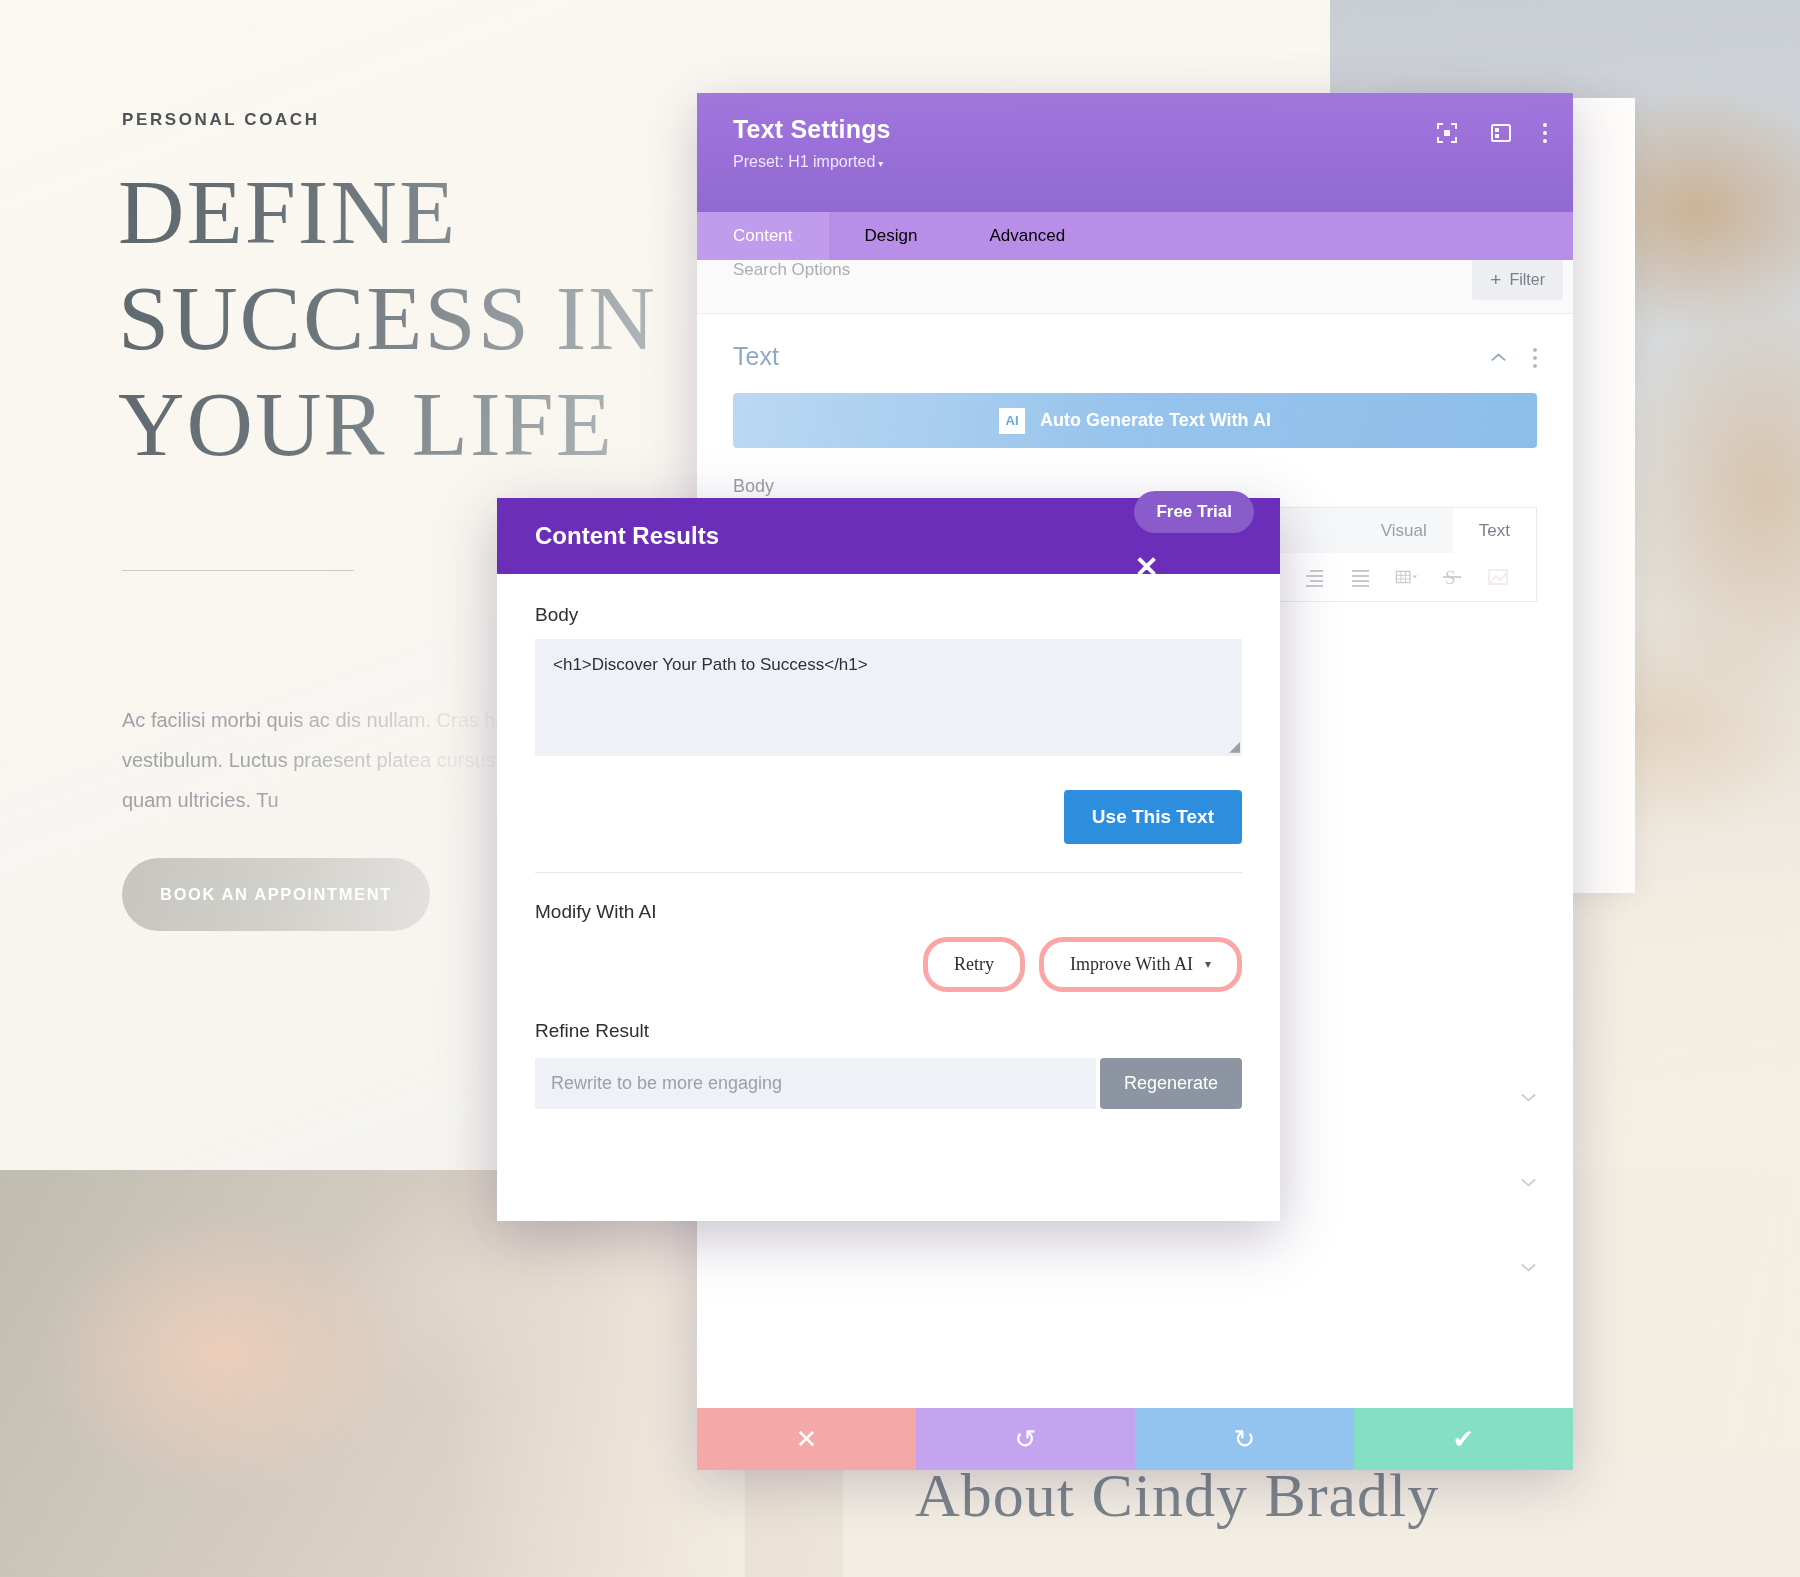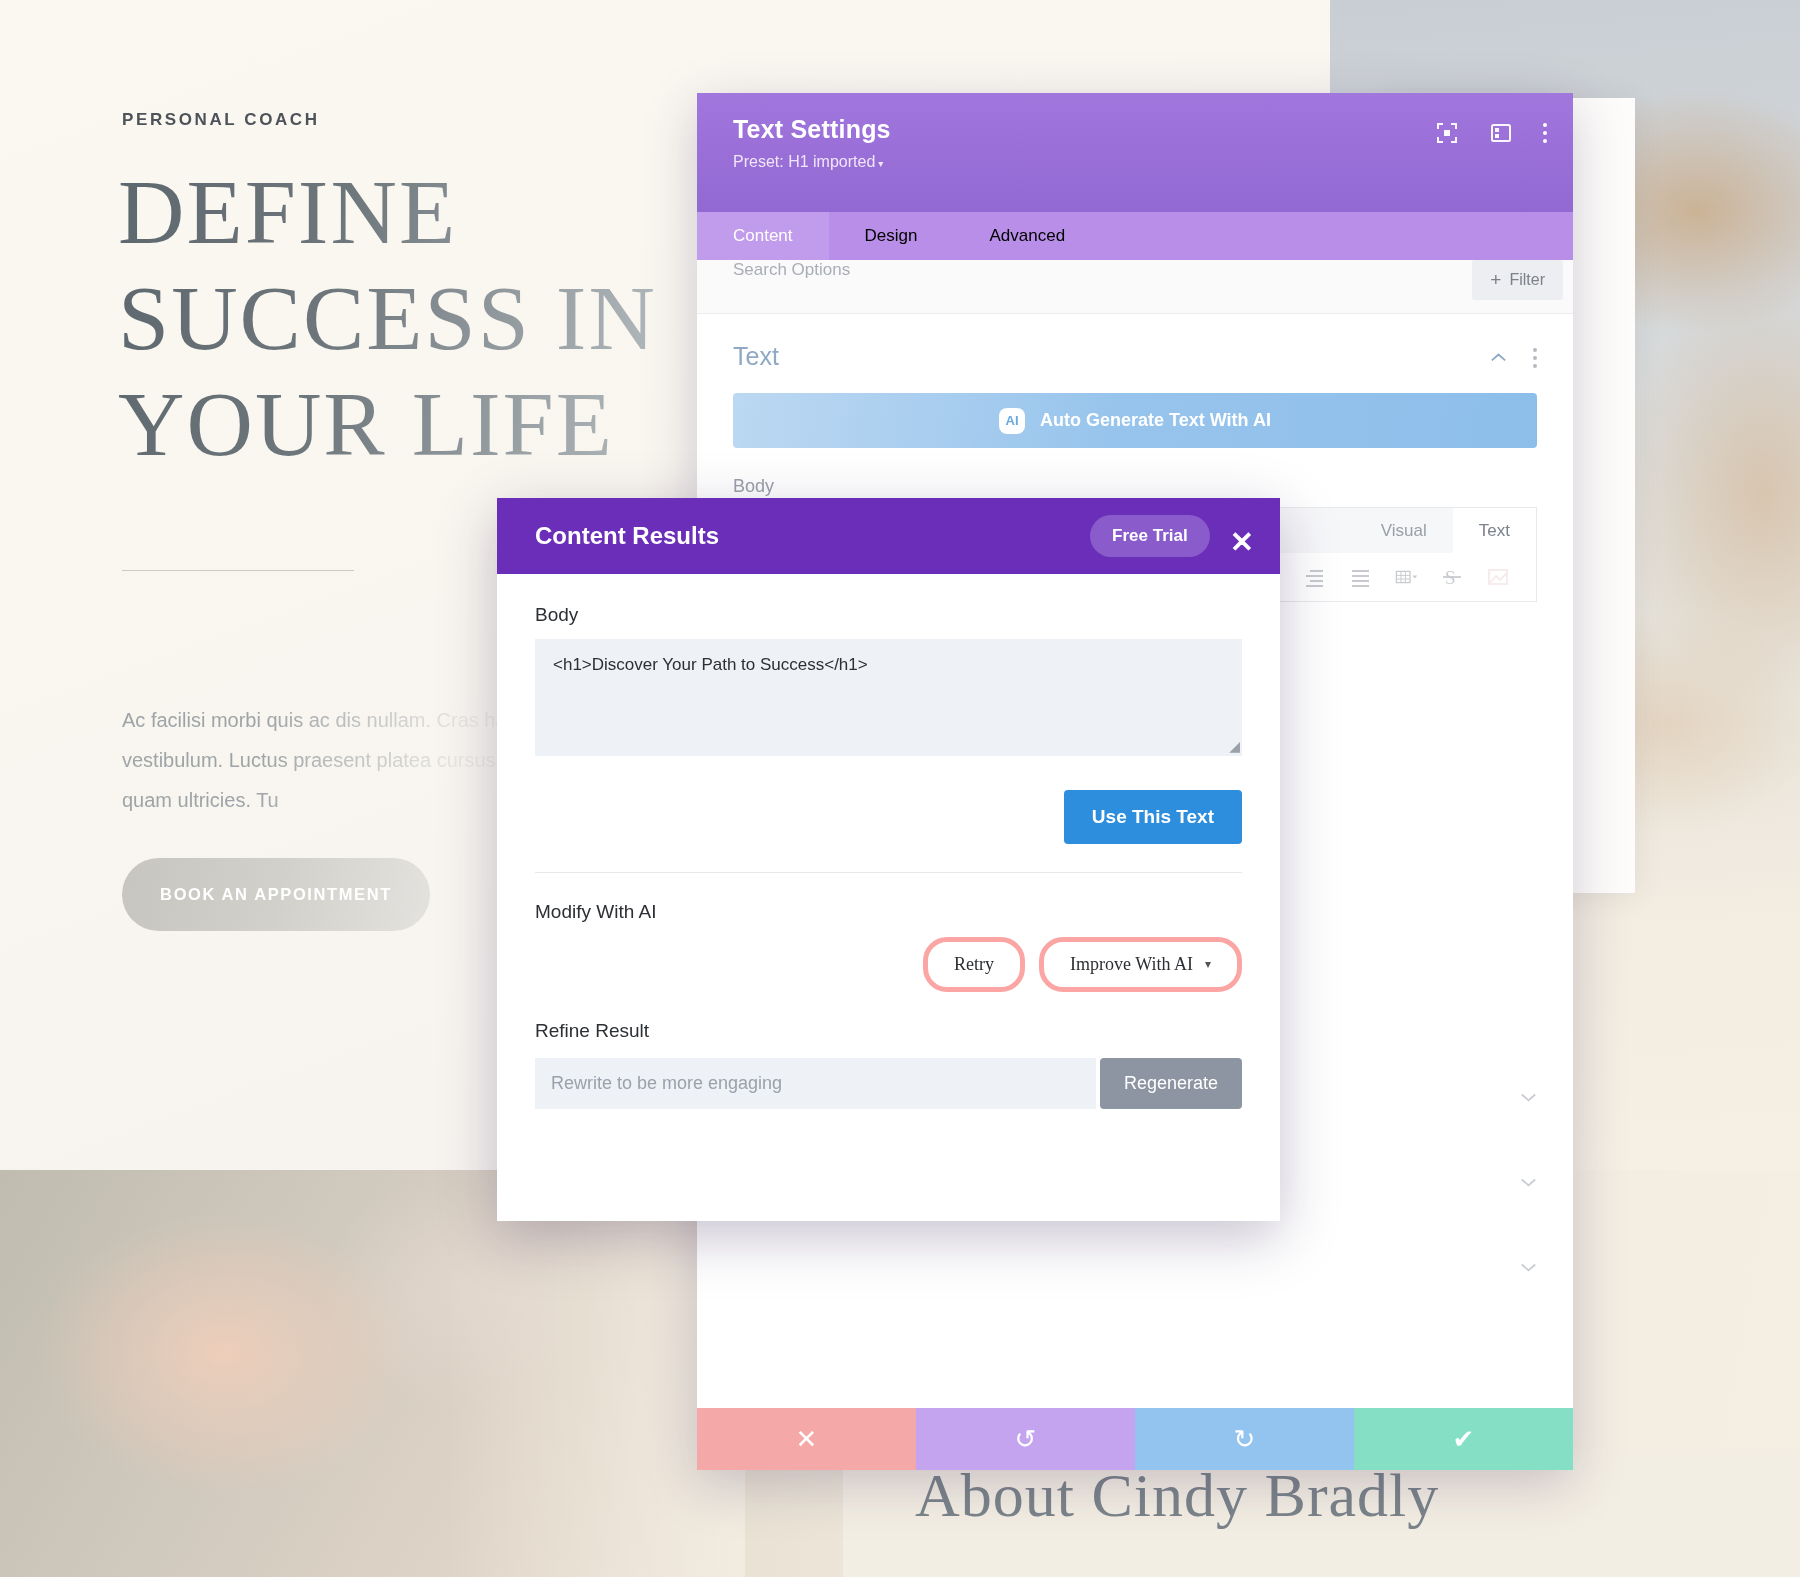--- a/index.html
+++ b/index.html
@@ -139,21 +139,21 @@
   .chev { width: 17px; height: 10px; cursor: pointer; }
   .dots-v.grey i { background: #b4b9c2; }
 
   .ai-btn {
     margin: 4px 36px 0 36px; height: 55px; border-radius: 4px;
     background: linear-gradient(100deg,#bcd8f2 0%, #97c4ec 48%, #8dbeea 100%);
     display: flex; align-items: center; justify-content: center; gap: 15px;
     color: #fff; font-size: 18px; font-weight: 700; cursor: pointer;
   }
   .ai-badge {
-    width: 26px; height: 26px; border-radius: 8px; background: #fff;
+    width: 26px; height: 26px; border-radius: 0; background: #fff;
     color: #6aa9df; font-size: 13px; font-weight: 700;
     display: flex; align-items: center; justify-content: center;
   }
 
   .lbl-body { padding: 28px 36px 10px 36px; color: #9aa0a9; font-size: 18px; }
 
   .editor-wrap { margin: 0 36px; border: 1px solid #e7e9ec; }
   .editor-tabs { display: flex; justify-content: flex-end; background: #f6f7f9; height: 45px; }
   .ed-tab {
     padding: 0 26px; display: flex; align-items: center; color: #9aa0a9; font-size: 17px; cursor: pointer;
@@ -182,21 +182,21 @@
   
   .cr-dialog {
     position: absolute; left: 497px; top: 498px; width: 783px; height: 723px;
     background: #fff; box-shadow: 0 16px 54px rgba(40,20,70,0.26);
   }
   .cr-header {
     height: 76px; background: #6b2eb8; display: flex; align-items: center;
     justify-content: space-between; padding: 0 26px 0 38px;
   }
   .cr-title { color: #fff; font-size: 24px; font-weight: 700; }
-  .cr-right { display: flex; align-items: flex-end; gap: 20px; }
+  .cr-right { display: flex; align-items: flex-start; gap: 20px; flex-direction: column; }
   .free-trial {
     background: #8a5ccb; color: #fff; font-size: 17px; font-weight: 700;
     padding: 11px 22px; border-radius: 22px; cursor: pointer;
   }
   .cr-close { color: #fff; font-size: 29px; font-weight: 700; cursor: pointer; line-height: 1; }
 
   .cr-body { padding: 30px 38px 0 38px; }
   .cr-label { font-size: 19px; color: #2c2f33; margin-bottom: 13px; }
   .cr-textarea {
     width: 100%; height: 117px; background: #eef1f6; border: 0; resize: none;

